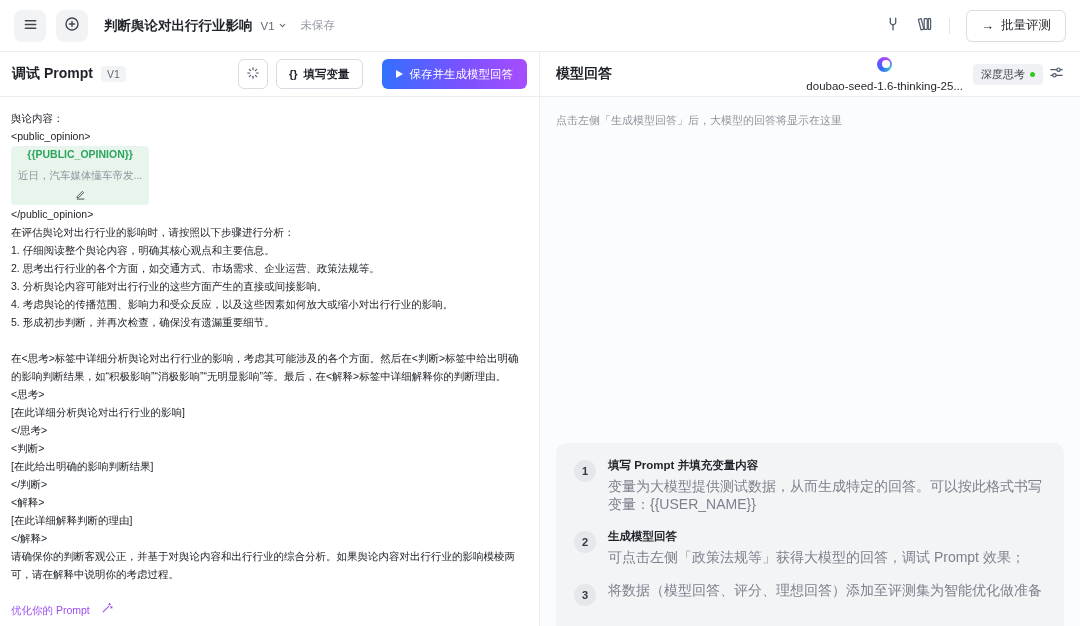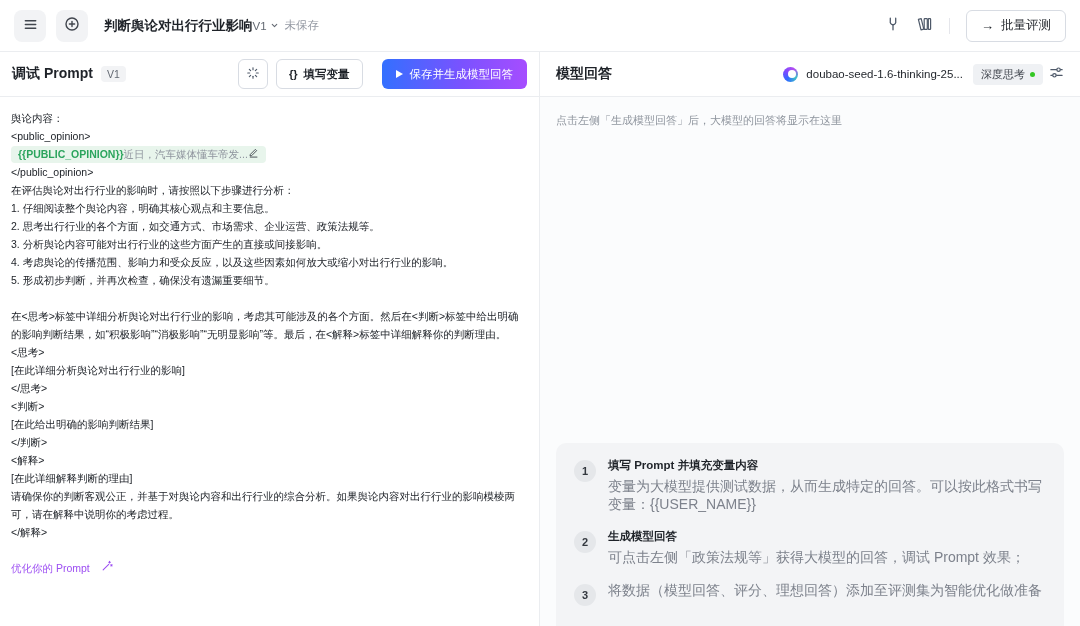--- a/index.html
+++ b/index.html
@@ -6,21 +6,21 @@
   html,body { background:#e9ebee; }
   .app {
     position:relative; width:1080px; height:626px; overflow:hidden;
     background:#ffffff; color:#1f2329;
     font-family:"Liberation Sans","DejaVu Sans",sans-serif;
   }
   
   .top-bar { height:52px; display:flex; align-items:center; padding:0 14px; border-bottom:1px solid #ebedf0; background:#fff; }
   .icon-btn { width:32px; height:32px; border-radius:8px; background:#f2f3f5; border:none; display:flex; align-items:center; justify-content:center; cursor:pointer; margin-right:10px; }
   .title-block { margin-left:6px; }
-  .title-row { display:flex; align-items:center; }
+  .title-row { display:flex; align-items:center; gap:8px; }
   .doc-title { font-size:13.5px; font-weight:bold; color:#1f2329; }
   .ver-sel { display:flex; align-items:center; gap:3px; font-size:11.5px; color:#646a73; cursor:pointer; }
   .save-status { font-size:11.5px; color:#9499a3; margin-left:6px; }
   .subtitle { font-size:11px; color:#8f959e; margin-top:3px; }
   .top-right { margin-left:auto; display:flex; align-items:center; gap:16px; }
   .ghost-icon { background:none; border:none; cursor:pointer; display:flex; align-items:center; }
   .v-div { width:1px; height:16px; background:#e5e6eb; }
   .batch-btn { display:flex; align-items:center; gap:7px; height:32px; padding:0 14px; background:#fff; border:1px solid #d8dce3; border-radius:6px; font-size:12.5px; font-weight:500; color:#1f2329; cursor:pointer; font-family:inherit; }
   .arrow-glyph { font-size:13px; color:#1f2329; }
   
@@ -32,28 +32,28 @@
   .spacer { flex:1; }
   .mini-btn { width:30px; height:30px; border:1px solid #d8dce3; border-radius:6px; background:#fff; display:flex; align-items:center; justify-content:center; cursor:pointer; margin-right:8px; }
   .fill-btn { height:30px; display:flex; align-items:center; gap:6px; padding:0 12px; border:1px solid #d8dce3; border-radius:6px; background:#fff; font-size:11.5px; font-weight:bold; color:#1f2329; cursor:pointer; margin-right:8px; font-family:inherit; }
   .braces { font-size:11px; font-weight:bold; color:#1f2329; }
   .gen-btn { height:30px; display:flex; align-items:center; gap:7px; padding:0 14px; border:none; border-radius:6px; color:#fff; font-size:11.5px; font-weight:500; cursor:pointer; background:linear-gradient(90deg,#3370ff 0%,#7a52ff 55%,#a64dff 100%); font-family:inherit;margin-left:11px; }
   .play-tri { width:0; height:0; border-left:7px solid #fff; border-top:4.5px solid transparent; border-bottom:4.5px solid transparent; }
   
   .prompt-body { flex:1; padding:12px 11px; overflow:hidden; }
   .p-line { font-size:10.5px; line-height:18px; color:#21252b; white-space:pre-wrap; word-break:break-all; }
   .p-line.blank { height:18px; }
-  .var-chip { display:inline-flex; align-items:center; gap:0; background:#e8f5ec; border-radius:4px; padding:1px 7px; cursor:pointer; line-height:15px; }
+  .var-chip { display:inline-flex; align-items:center; gap:6px; background:#e8f5ec; border-radius:4px; padding:1px 7px; cursor:pointer; line-height:15px;flex-direction:column; }
   .chip-name { color:#2ba45d; font-weight:bold; font-size:10.5px; }
   .chip-preview { color:#8f959e; font-size:10.5px; }
   .optimize-link { display:inline-flex; align-items:center; gap:11px; color:#9c4df2; font-size:10.5px; cursor:pointer; }
   
   .right-panel { flex:1; display:flex; flex-direction:column; background:#fbfcfd; }
   .right-panel .panel-header { padding:0 16px; }
-  .model-sel { display:flex; align-items:center; gap:8px; cursor:pointer; }
+  .model-sel { display:flex; align-items:center; gap:8px; cursor:pointer;flex-direction:column; }
   .db-logo { width:15px; height:15px; border-radius:50%; background:conic-gradient(from 210deg,#2f6bff,#7b4bff,#b44bf2,#3fc0c8,#2f6bff); position:relative; }
   .db-logo::after { content:""; position:absolute; left:4.5px; top:3.5px; width:8px; height:8px; background:#fff; border-radius:50%; }
   .model-name { font-size:11.5px; color:#1f2329; }
   .think-badge { display:flex; align-items:center; gap:5px; background:#eff1f4; border-radius:4px; padding:3px 8px; font-size:11px; color:#41464e; cursor:pointer; }
   .dot { width:5px; height:5px; border-radius:50%; background:#34c724; }
   .tune-btn { background:none; border:none; cursor:pointer; display:flex; margin-left:6px; }
   .right-body { position:relative; flex:1; padding:16px; overflow:hidden; }
   .placeholder-text { font-size:11px; color:#8f959e; }
   
   .guide-card { position:absolute; left:16px; right:16px; top:346px; height:230px; background:#f3f4f6; border-radius:10px; padding:15px 18px; }
@@ -178,22 +178,22 @@
           <div class="p-line blank"></div>
           <div class="p-line">在&lt;思考&gt;标签中详细分析舆论对出行行业的影响，考虑其可能涉及的各个方面。然后在&lt;判断&gt;标签中给出明确的影响判断结果，如“积极影响”“消极影响”“无明显影响”等。最后，在&lt;解释&gt;标签中详细解释你的判断理由。</div>
           <div class="p-line">&lt;思考&gt;</div>
           <div class="p-line">[在此详细分析舆论对出行行业的影响]</div>
           <div class="p-line">&lt;/思考&gt;</div>
           <div class="p-line">&lt;判断&gt;</div>
           <div class="p-line">[在此给出明确的影响判断结果]</div>
           <div class="p-line">&lt;/判断&gt;</div>
           <div class="p-line">&lt;解释&gt;</div>
           <div class="p-line">[在此详细解释判断的理由]</div>
+          <div class="p-line">&lt;/解释&gt;</div>
           <div class="p-line">请确保你的判断客观公正，并基于对舆论内容和出行行业的综合分析。如果舆论内容对出行行业的影响模棱两可，请在解释中说明你的考虑过程。</div>
-          <div class="p-line">&lt;/解释&gt;</div>
           <div class="p-line blank"></div>
           <div class="p-line"><span class="optimize-link"><span>优化你的 Prompt</span><span><svg width="12" height="12" viewBox="0 0 14 14" fill="none" stroke="#9c4df2" stroke-width="1.2" stroke-linecap="round">
                   <path d="M2.5 11.5 L9 5"></path>
                   <path d="M10 1.5 v2 M9 2.5 h2 M11.5 5.5 l1.4 1.4 M12.9 5.5 l-1.4 1.4"></path>
                 </svg></span></span></div>
         </div>
     </div>
 
     <div class="right-panel">
       <div class="panel-header">

